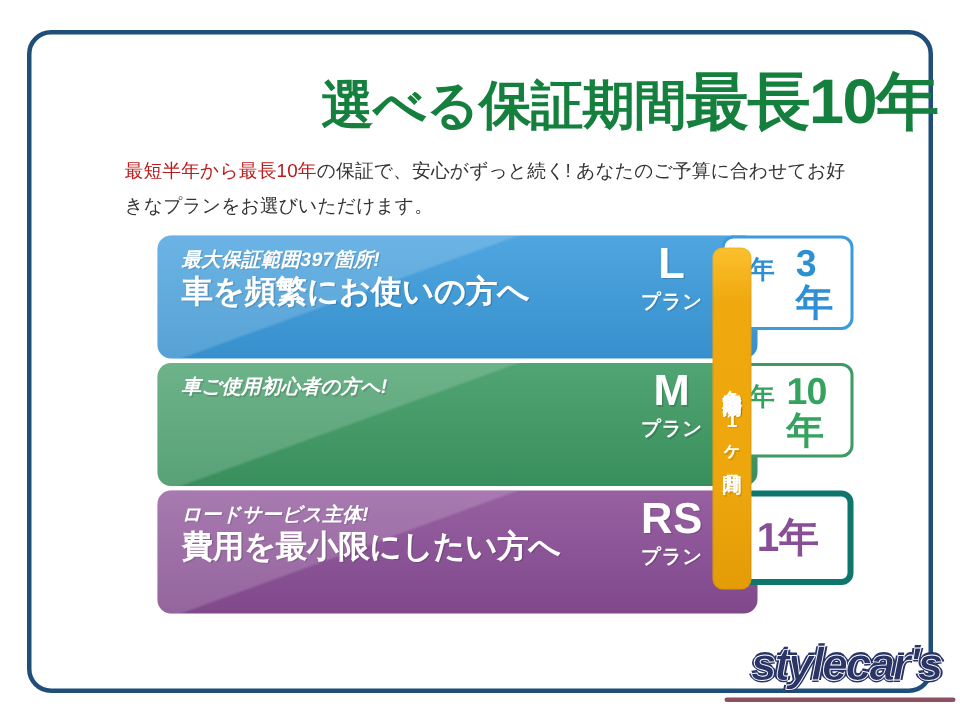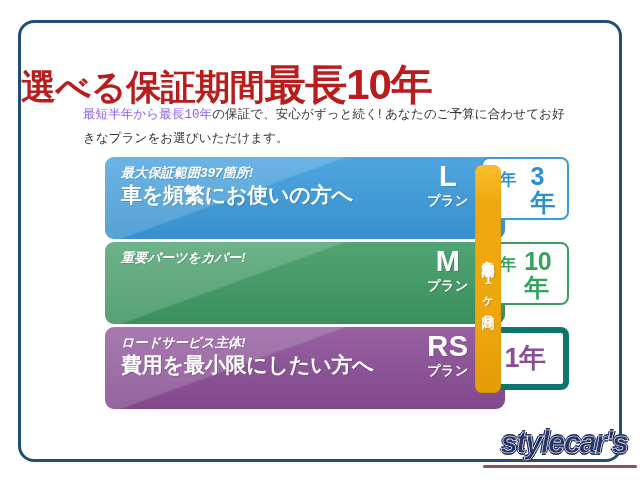--- a/index.html
+++ b/index.html
@@ -34,25 +34,24 @@
     border-radius: 16px;
     background: #ffffff;
   }
 
   
   .headline {
     position: absolute;
     left: 0;
     top: 24px;
     width: 604px;
-    text-align: left;
+    text-align: right;
     white-space: nowrap;
-    color: #b91c1c;
+    color: #15803d;
     line-height: 1;
-    margin-top: 17px;
   }
   .headline .h-a {
     font-size: 35px;
     font-weight: bold;
     letter-spacing: -0.5px;
     vertical-align: baseline;
   }
   .headline .h-b {
     font-size: 42px;
     font-weight: bold;
@@ -65,22 +64,21 @@
     position: absolute;
     left: 62px;
     top: 80px;
     width: 490px;
     font-size: 12.5px;
     line-height: 1.85;
     color: #333333;
     letter-spacing: 0.1px;
   }
   .lead .em {
-    color: #8b5cf6;
-    font-family: Liberation Mono, monospace;
+    color: #b91c1c;
   }
 
   
   .plans {
     position: absolute;
     left: 62px;
     top: 134px;
     width: 490px;
     height: 244px;
   }
@@ -166,21 +164,21 @@
     border-radius: 8px;
     display: flex;
     flex-direction: row;
     align-items: center;
     justify-content: center;
     line-height: 1.05;
     font-weight: bold;
   }
   .dur-0 { top: 0px;   border: 2px solid #3b9bdc; color: #2d8fd4; }
   .dur-1 { top: 85px;  border: 2px solid #3d9a63; color: #35a35e; }
-  .dur-2 { top: 170px; border: 6px solid #0f766e; color: #8a4e96; }
+  .dur-2 { top: 170px; border: 4px solid #0f766e; color: #8a4e96; }
 
   .dur .dur-top {
     font-size: 17px;
     letter-spacing: -0.5px;
   }
   .dur .dur-bot {
     font-size: 25px;
     letter-spacing: -0.5px;
     margin-top: 1px;
   }
@@ -275,21 +273,21 @@
         </div>
         <div class="plan-mark">
           <div class="plan-letter">L</div>
           <div class="plan-word">プラン</div>
         </div>
       </div>
 
       <div class="row row-1">
         <div class="sheen"></div>
         <div class="copy">
-          <div class="copy-small">重要パーツをカバー!</div>
+          <div class="copy-small">車ご使用初心者の方へ!</div>
         </div>
         <div class="plan-mark">
           <div class="plan-letter">M</div>
           <div class="plan-word">プラン</div>
         </div>
       </div>
 
       <div class="row row-2">
         <div class="sheen"></div>
         <div class="copy">

